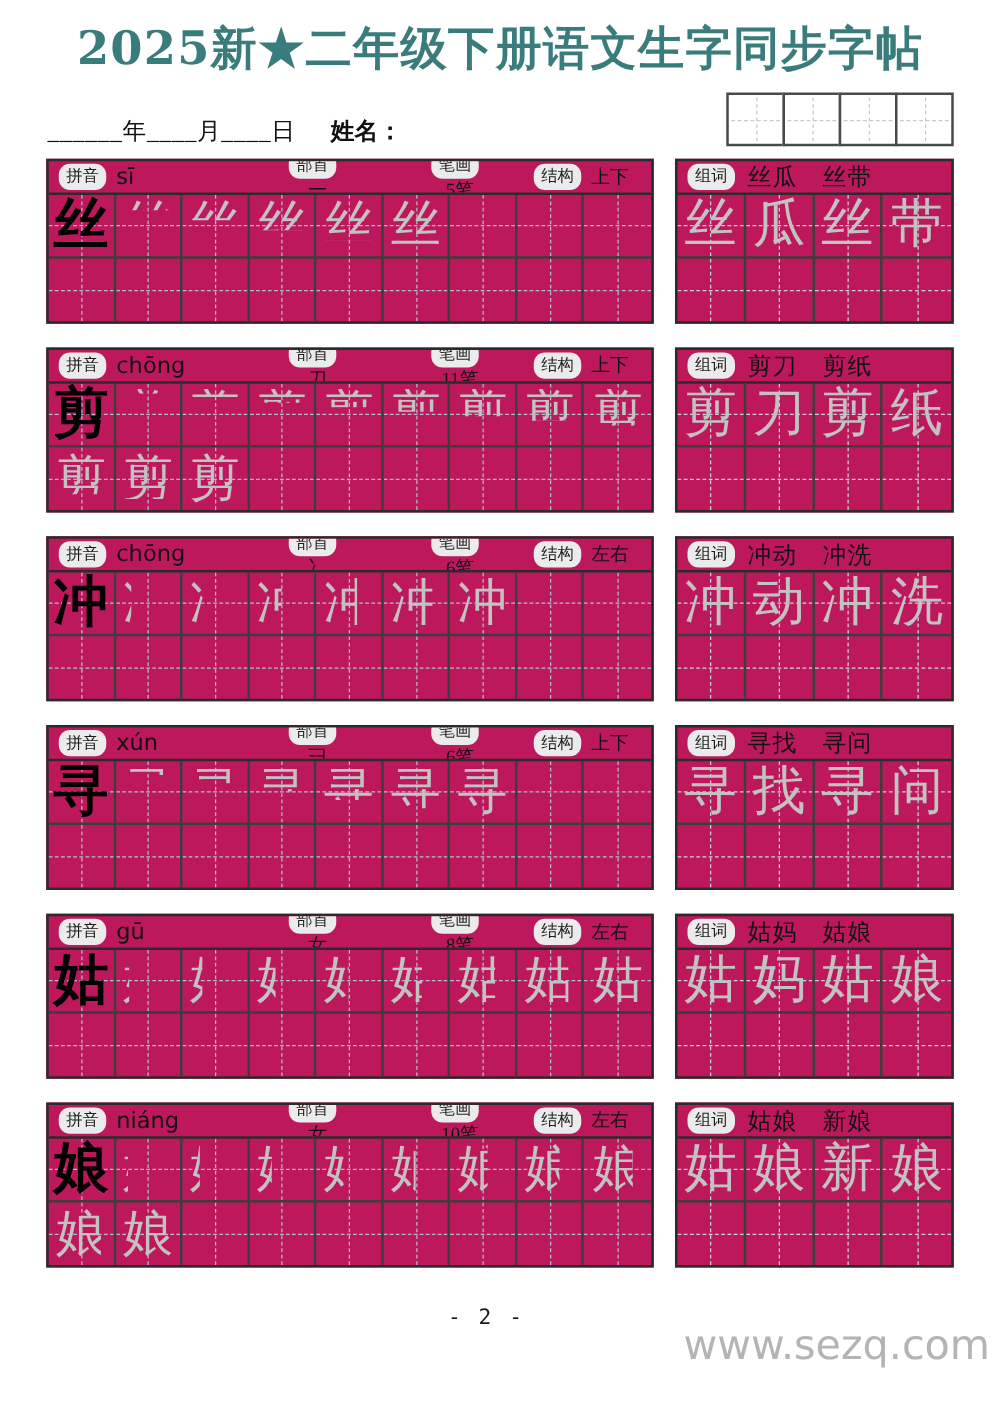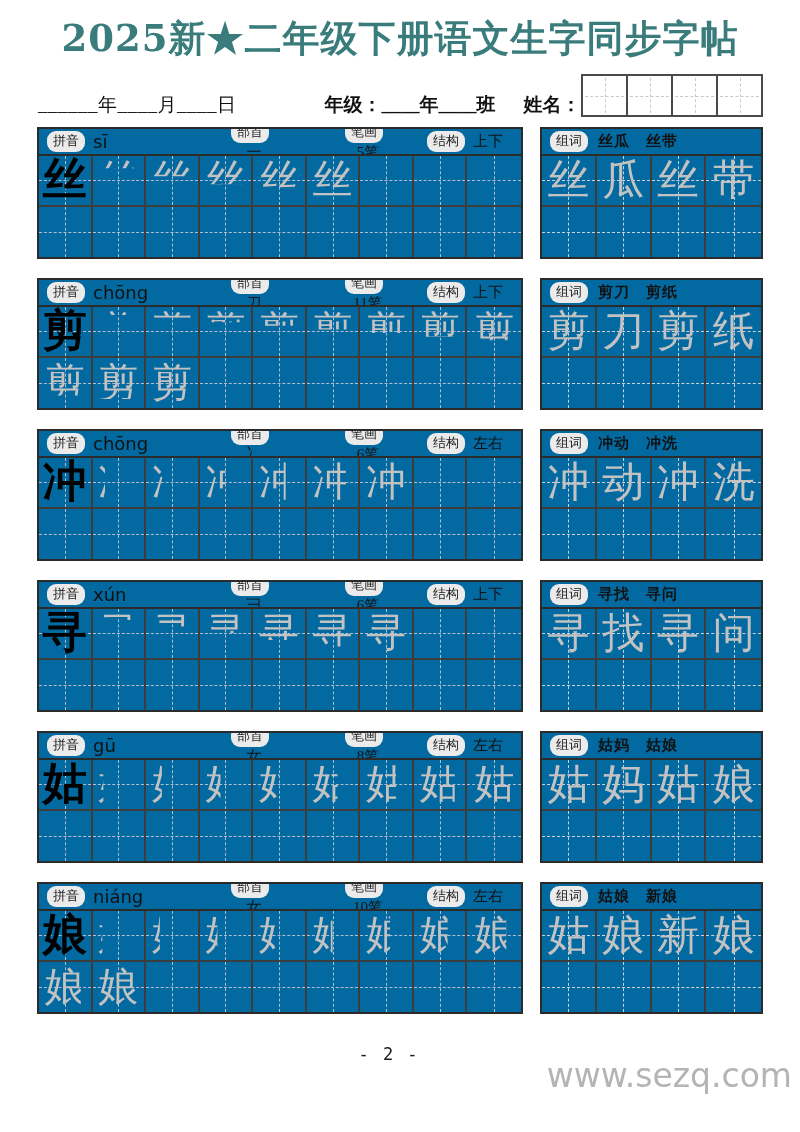--- a/index.html
+++ b/index.html
@@ -68,21 +68,21 @@
     top: 127px;
     left: 37px;
     right: 37px;
     display: flex;
     flex-direction: column;
     gap: 19px;
   }
   .section { display: flex; gap: 17px; height: 132px; }
   .block {
     border: 2px solid #2b2b2b;
-    background: #0369a1;
+    background: #be185d;
     display: flex;
     flex-direction: column;
   }
   .left-block { width: 486px; }
   .right-block { width: 223px; }
   .header-bar {
     height: 27px;
     min-height: 27px;
     border-bottom: 2px solid #2b2b2b;
     display: flex;
@@ -103,21 +103,21 @@
   .pinyin {
     font-family: "DejaVu Sans", "Liberation Sans", sans-serif;
     font-size: 18px;
     font-weight: 500;
     margin-left: 8px;
   }
   .hgroup { display: flex; align-items: center; }
   .g-pinyin { width: 152px; }
   .g-radical { width: 102px; flex-direction: column; }
   .g-strokes { width: 126px; flex-direction: column; }
-  .words-text { font-size: 15px; margin-left: 10px; letter-spacing: 1px; font-weight: bold; }
+  .words-text { font-size: 19px; margin-left: 10px; letter-spacing: 1px; }
   .grid {
     flex: 1;
     display: grid;
     grid-template-rows: repeat(2, 1fr);
   }
   .practice-grid { grid-template-columns: repeat(9, 1fr); }
   .words-grid { grid-template-columns: repeat(4, 1fr); }
   .cell {
     position: relative;
     border-right: 2px solid #3d3d3d;
@@ -173,21 +173,20 @@
 </style>
 </head>
 <body>
 
 <div class="page">
 
   <div class="title">2025新★二年级下册语文生字同步字帖</div>
 
   <div class="info-row">
     <span class="info-date">______年____月____日</span>
-    <span class="info-grade">年级：____年____班</span>
     <span class="info-name">姓名：</span>
   </div>
 
   <div class="name-boxes">
     <div class="name-box"></div>
     <div class="name-box"></div>
     <div class="name-box"></div>
     <div class="name-box"></div>
   </div>
 

